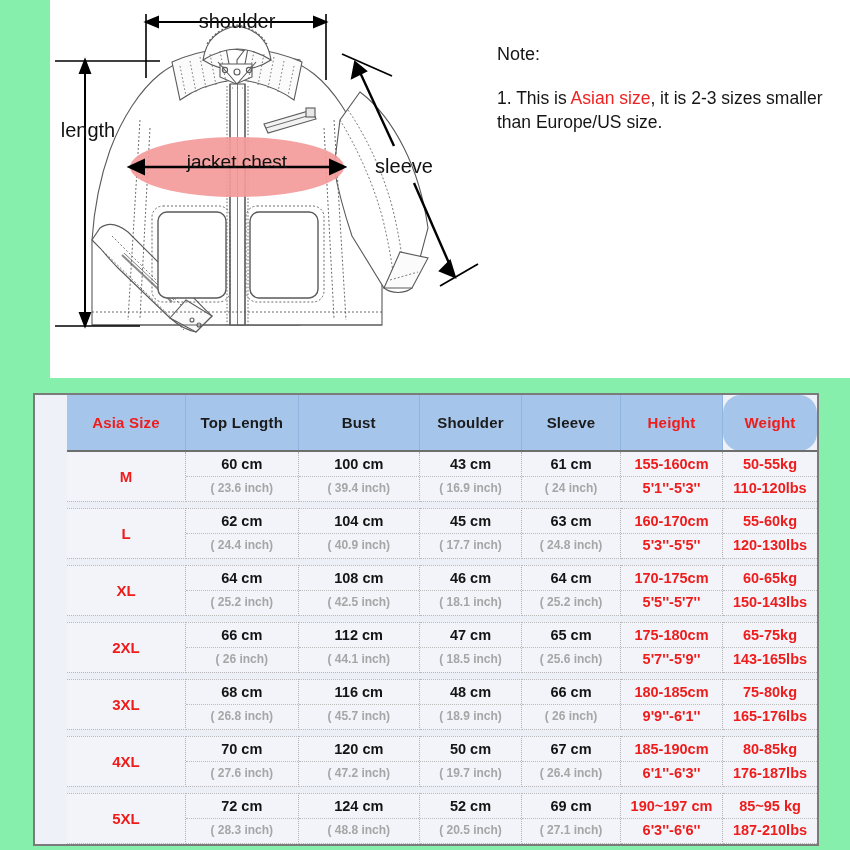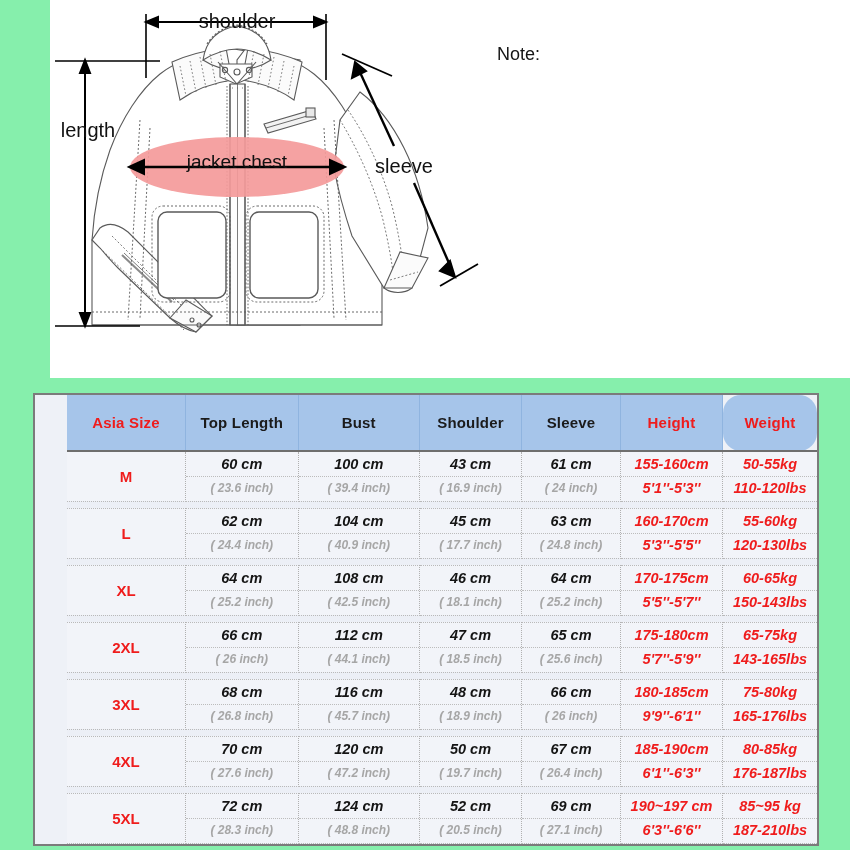--- a/index.html
+++ b/index.html
@@ -84,21 +84,20 @@
     border-right: 1px dotted #b0b0b0;
     border-top: 1px dotted #b9b9b9;
     border-bottom: 1px dotted #b9b9b9;
   }
   #size-table td.val-cell {
     border-right: 1px dotted #b0b0b0;
     border-top: 1px dotted #b9b9b9;
     border-bottom: 1px dotted #b9b9b9;
     background: #f2f4f9;
     padding: 0;
-    font-style: italic;
   }
   #size-table td.val-cell:last-child { border-right: none; }
   .cell-top {
     display: block;
     font-weight: bold;
     color: #141414;
     font-size: 14.5px;
     line-height: 23px;
     border-bottom: 1px dotted #bcbcbc;
   }
@@ -245,20 +244,23 @@
 
       <text x="237" y="28" font-family="Liberation Sans, sans-serif" font-size="20" fill="#111" text-anchor="middle">shoulder</text>
       <text x="88" y="137" font-family="Liberation Sans, sans-serif" font-size="20" fill="#111" text-anchor="middle">length</text>
       <text x="237" y="168" font-family="Liberation Sans, sans-serif" font-size="19" fill="#111" text-anchor="middle">jacket chest</text>
       <text x="404" y="173" font-family="Liberation Sans, sans-serif" font-size="20" fill="#111" text-anchor="middle">sleeve</text>
     </svg>
   </div>
 
   <div id="notes">
     <div class="note-title">Note:</div>
+    <div class="note-item">
+      <span>1. This is </span><span class="hl">Asian size</span><span>, it is 2-3 sizes smaller than Europe/US size.</span>
+    </div>
   </div>
 
   <div id="size-table-wrap">
     <table id="size-table">
       <colgroup>
         <col style="width:15.8%">
           <col style="width:15.0%">
           <col style="width:16.2%">
         <col style="width:13.6%">
           <col style="width:13.2%">

